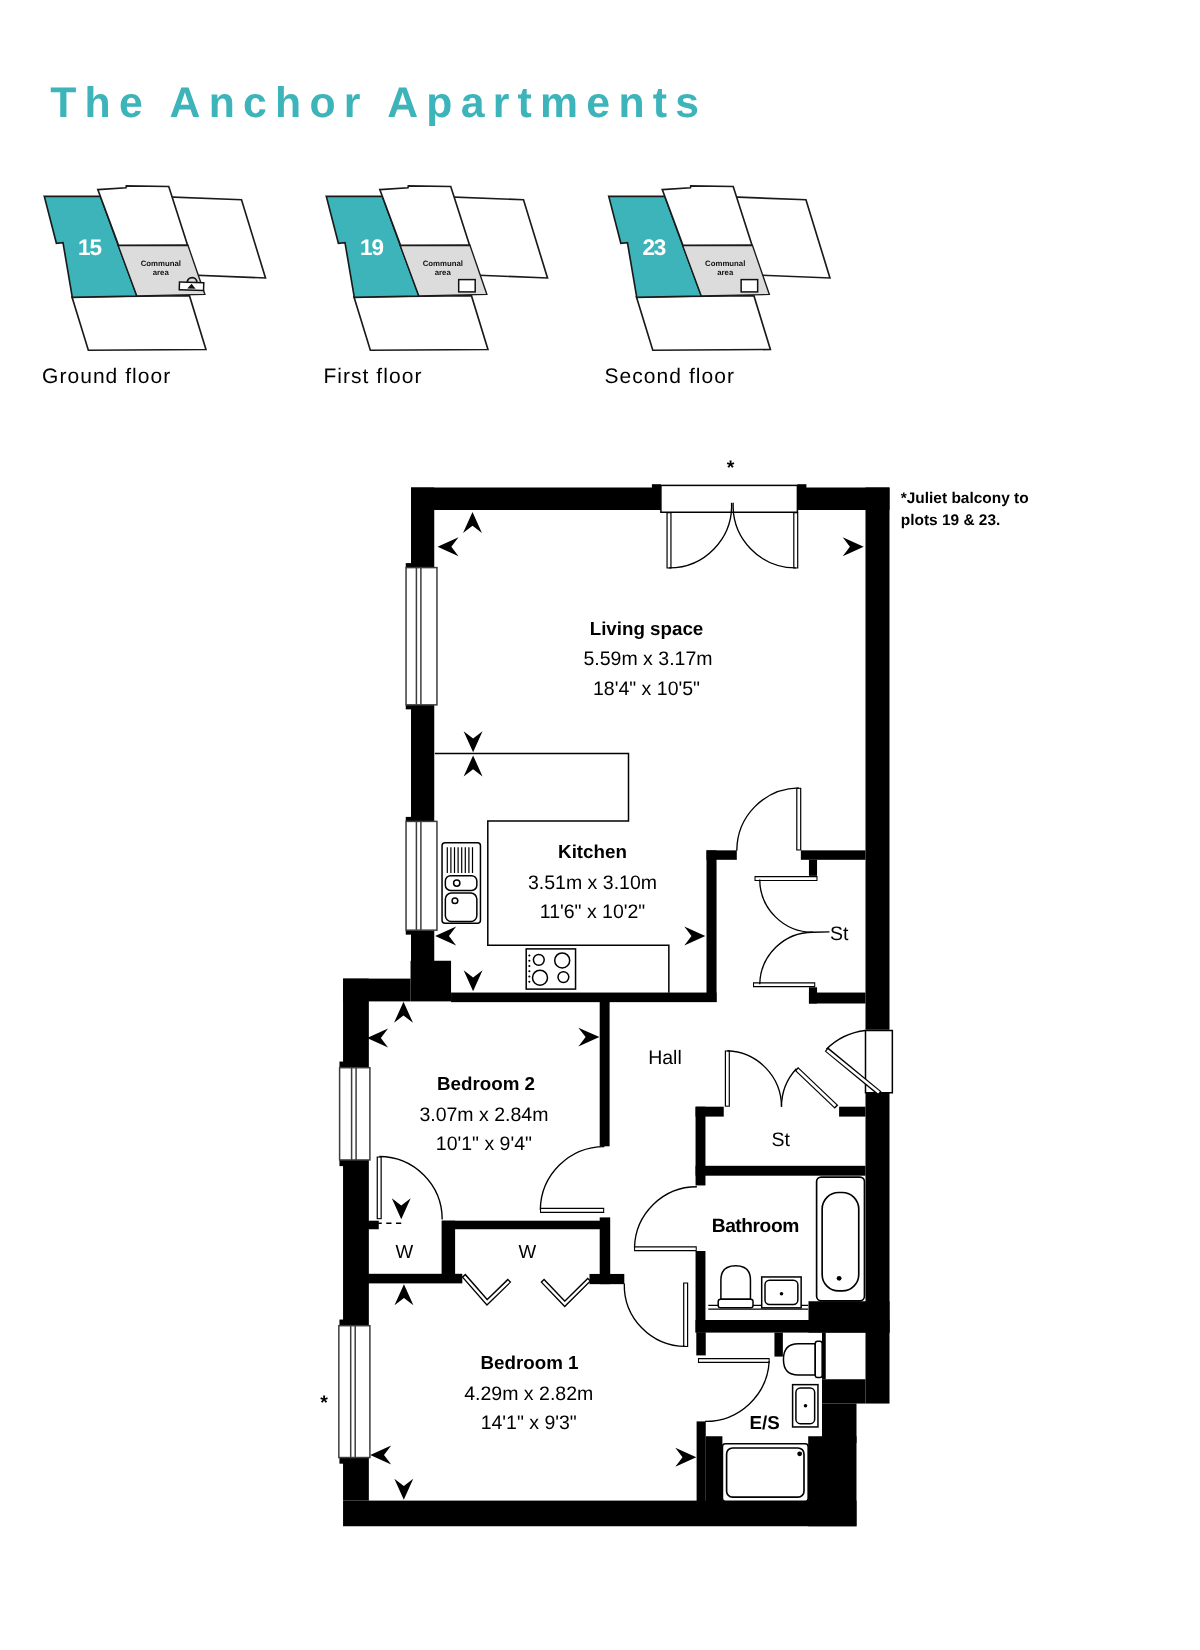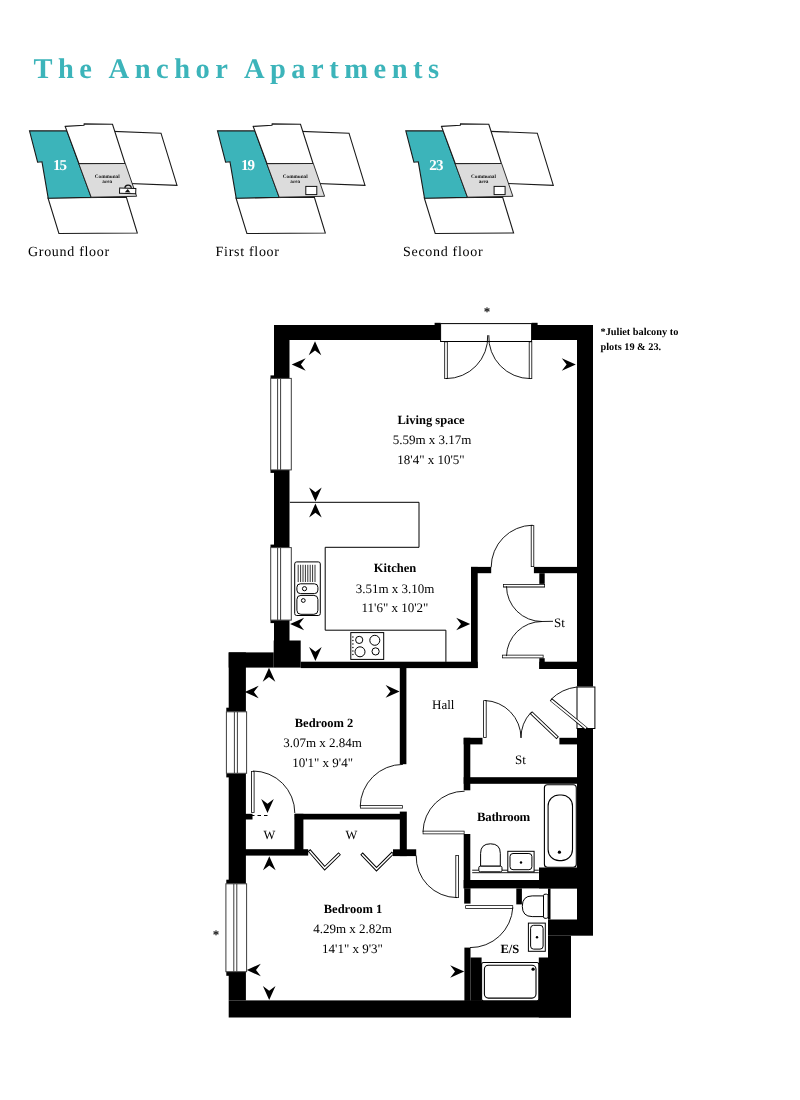--- a/index.html
+++ b/index.html
@@ -1,17 +1,17 @@
 <!DOCTYPE html>
 <html><head>
 <meta charset="utf-8">
 <style>
   html,body{margin:0;padding:0;background:#fff;}
   .page{position:relative;width:800px;height:1100px;background:#22c55e;overflow:hidden;
-        font-family:Liberation Serif, serif;}
+        font-family:Liberation Sans, sans-serif;}
   svg{position:absolute;left:0;top:0;}
 </style>
 </head>
 <body>
 <div class="page">
 <svg width="800" height="1100" viewBox="0 0 800 1100" text-rendering="geometricPrecision">
   <rect x="0" y="0" width="800" height="1100" fill="#ffffff"></rect>
 
   <text x="33.5" y="78.3" font-size="28.5" font-weight="bold" fill="#3cb4ba" letter-spacing="5.5">The Anchor Apartments</text>
 

